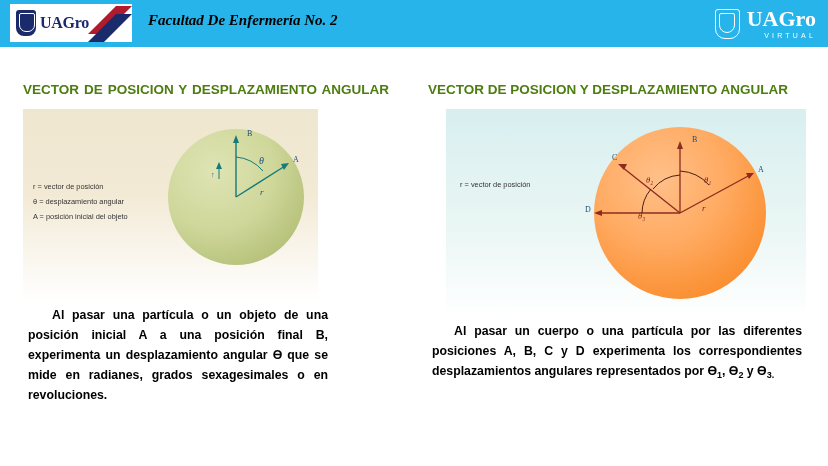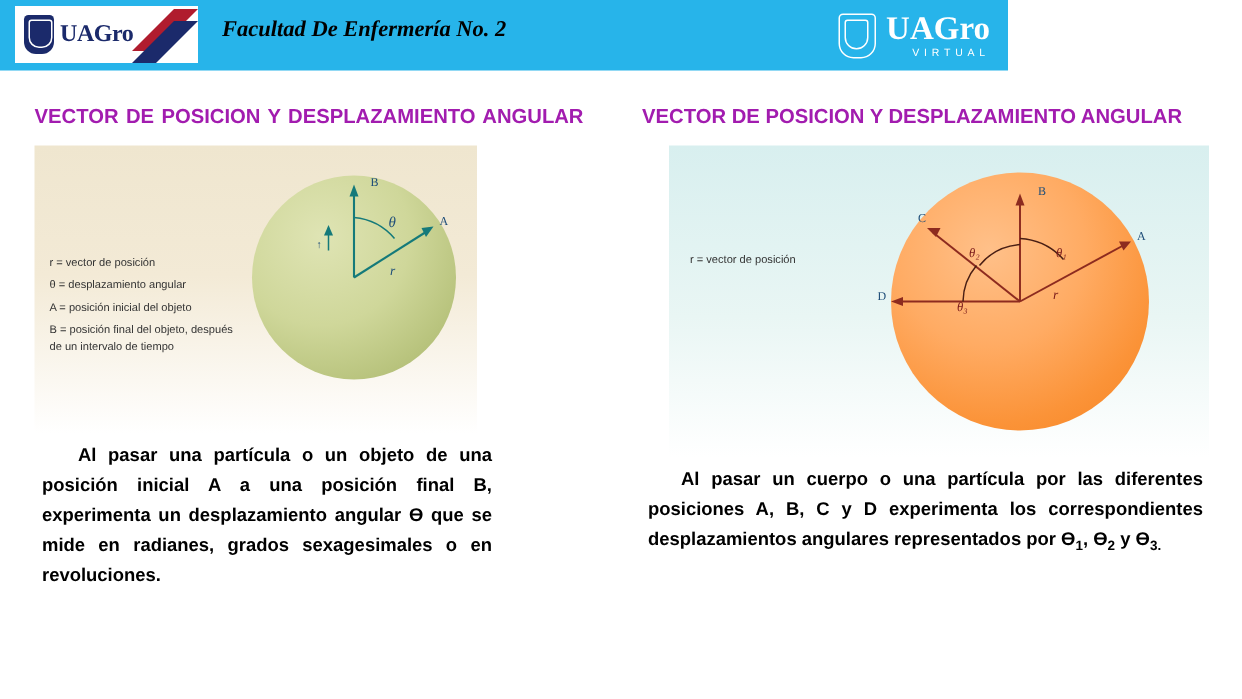--- a/index.html
+++ b/index.html
@@ -12,21 +12,21 @@
     height: 466px;
     font-family: "Liberation Sans", sans-serif;
     overflow: hidden;
     position: relative;
   }
 
   
   .header {
     position: absolute;
     top: 0; left: 0;
-    width: 672px;
+    width: 828px;
     height: 47px;
     background: #27b4ea;
     display: flex;
     align-items: center;
   }
   .logo-left {
     position: absolute;
     left: 10px; top: 4px;
     width: 122px; height: 38px;
     background: #ffffff;
@@ -121,25 +121,25 @@
     width: 366px;
   }
   .col-right {
     position: absolute;
     left: 428px;
     top: 68px;
     width: 382px;
   }
 
   .section-title {
-    color: #a21caf;
+    color: #4d7c0f;
     font-weight: bold;
     font-size: 13.5px;
     line-height: 19px;
-    margin: 0 0 10px 0;
+    margin: 12px 0 10px 0;
   }
   .section-title.justify {
     text-align: justify;
     text-align-last: justify;
   }
 
   
   .fig1 {
     position: relative;
     width: 295px;
@@ -258,21 +258,20 @@
     <div class="fig-label" style="left:224px;top:20px;">B</div>
     <div class="fig-label" style="left:270px;top:46px;">A</div>
     <div class="fig-label" style="left:236px;top:46px;font-style:italic;font-size:10px;">θ</div>
     <div class="fig-label" style="left:237px;top:78px;font-style:italic;font-size:9px;">r</div>
     <div class="fig-label" style="left:188px;top:62px;font-size:7px;">↑</div>
 
     <div class="fig1-legend">
       <div>r = vector de posición</div>
       <div>θ = desplazamiento angular</div>
       <div>A = posición inicial del objeto</div>
-      <div>B = posición final del objeto, después de un intervalo de tiempo</div>
     </div>
   </div>
 
   <div class="para left-col">Al pasar una partícula o un objeto de una posición inicial A a una posición final B, experimenta un desplazamiento angular Ɵ que se mide en radianes, grados sexagesimales o en revoluciones.</div>
 </div>
 
 <div class="col-right">
   <div class="section-title">VECTOR DE POSICION Y DESPLAZAMIENTO ANGULAR</div>
 
   <div class="fig2">

